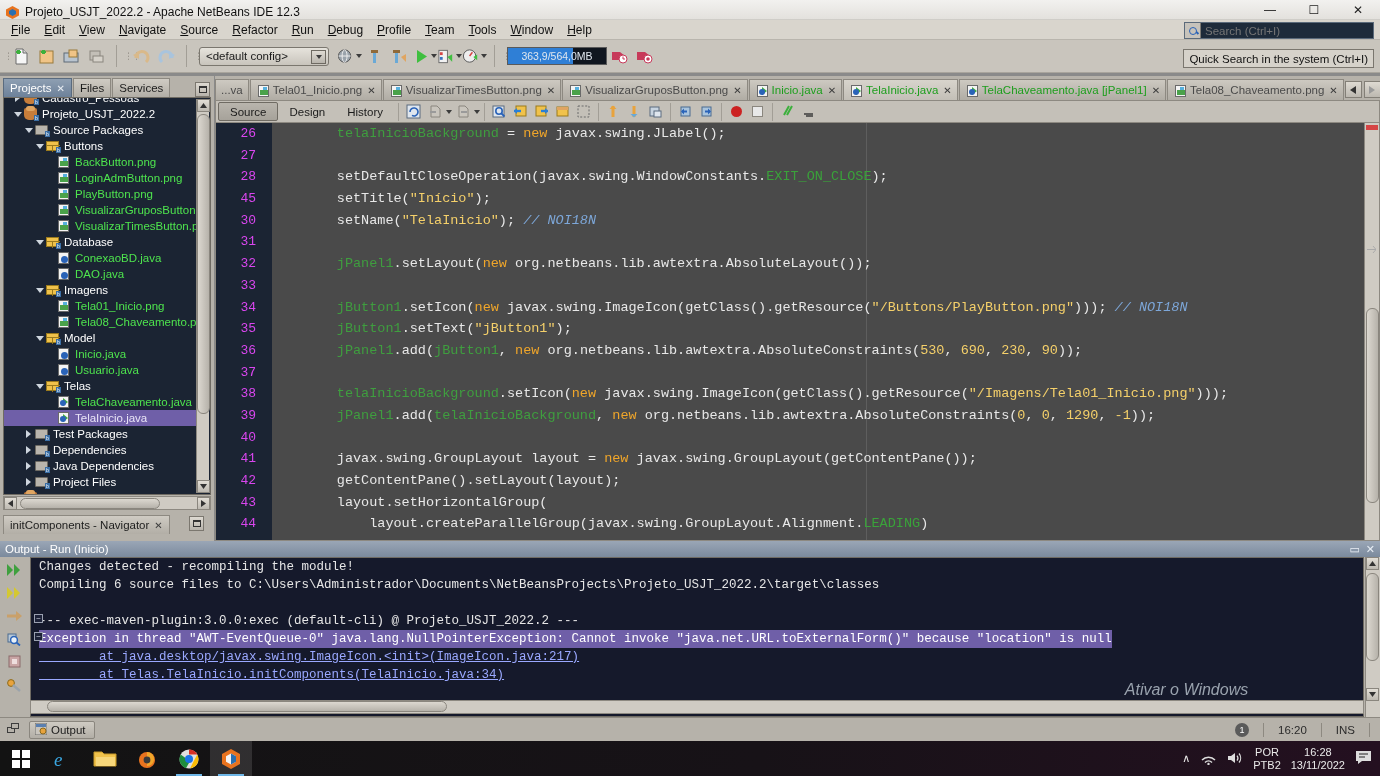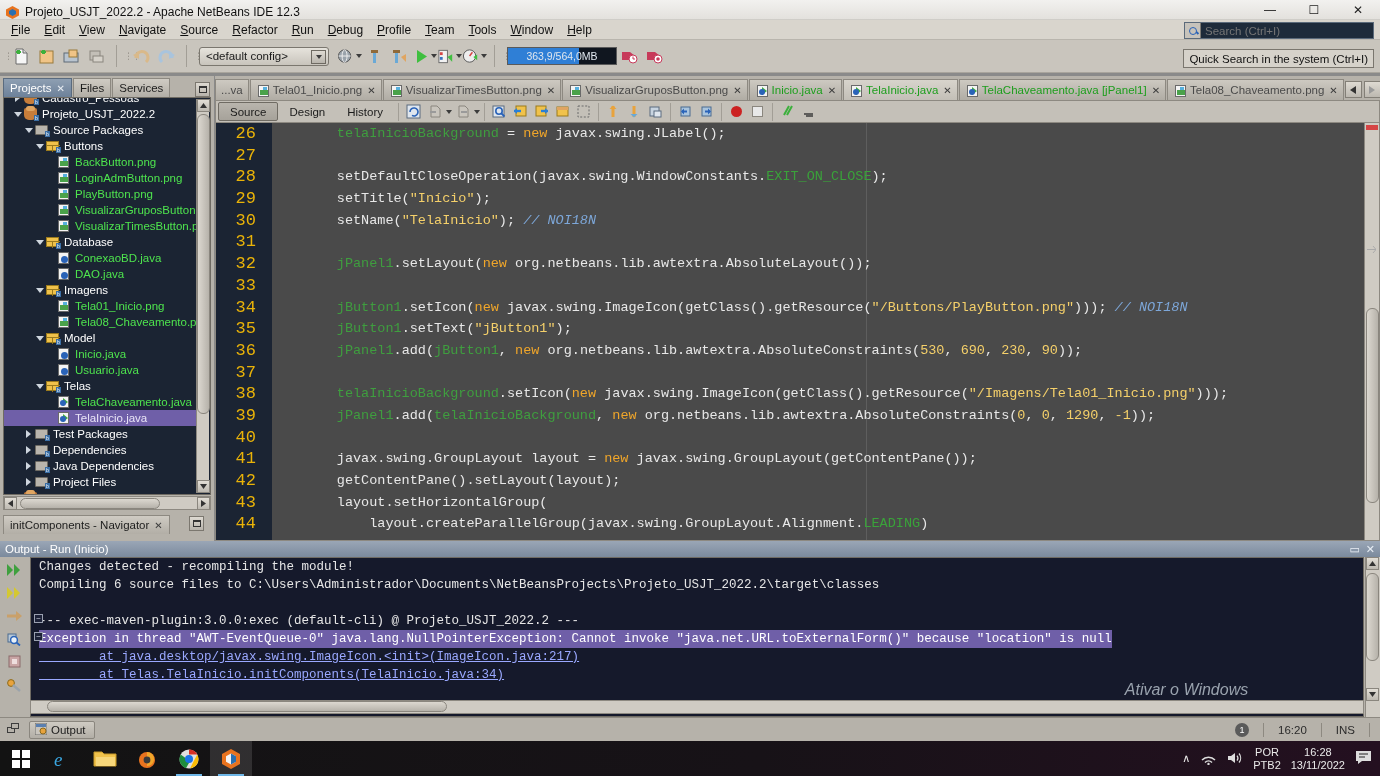--- a/index.html
+++ b/index.html
@@ -79,21 +79,21 @@
     height: 19px; width: 130px; background: linear-gradient(to bottom,#e6e3dc,#c8c4bc);
     border: 1px solid #7b776f; border-radius: 3px; display: flex; align-items: center;
     font-size: 11.5px; color: #1b1b1b; padding-left: 6px; position: relative;
   }
   .cfgcombo .cbtn {
     position: absolute; right: 2px; top: 2px; width: 15px; height: 14px;
     background: linear-gradient(to bottom,#dedad2,#b9b5ad); border: 1px solid #6e6a62;
     display: flex; align-items: center; justify-content: center;
   }
   .memgauge {
-    width: 110px; height: 18px; background: #10161f; border: 1px solid #5a5a5a;
+    width: 100px; height: 18px; background: #10161f; border: 1px solid #5a5a5a;
     position: relative; display:flex; align-items:center; justify-content:center;
   }
   .memgauge .fill { position: absolute; left: 0; top: 0; bottom: 0; width: 66%; background: #2f7fd6; }
   .memgauge .txt { position: relative; font-size: 10.5px; color: #dfe6ee; white-space: nowrap; }
 
   
   .qstip {
     position: absolute; right: 6px; top: 49px; height: 19px;
     background: #d6d2ca; border: 1px solid #7a766e; color: #111; font-size: 11.5px;
     display: flex; align-items: center; padding: 0 5px; z-index: 40;
@@ -213,21 +213,21 @@
   .etsep { width: 1px; height: 18px; background: #a29e96; margin: 0 4px; }
   .etbtn { width: 21px; height: 21px; display: flex; align-items: center; justify-content: center; }
 
   .codearea {
     position: absolute; left: 0; top: 47px; width: 1165px; height: 418px;
     background: #4a4a4a; border: 1px solid #8d8981; border-top: none; overflow: hidden;
   }
   .gutter { position: absolute; left: 0; top: 0; width: 46px; height: 418px; background: #1b2433; }
   .gutter .gl {
     height: 21.7px; line-height: 21.7px; text-align: right; padding-right: 6px;
-    color: #eab308; font-family: "Liberation Mono", monospace; font-size: 17px;
+    color: #d946ef; font-family: "Liberation Mono", monospace; font-size: 13px;
   }
   .gmark { position: absolute; left: 46px; top: 0; width: 10px; height: 418px; background: #1b2433; }
   .codelines {
     position: absolute; left: 56px; top: 0; right: 16px; height: 418px;
     font-family: "Liberation Mono", monospace; font-size: 13.5px; color: #e8e8e8; white-space: pre;
   }
   .cl { height: 21.7px; line-height: 21.7px; }
   .k  { color: #f0a62a; }   
   .s  { color: #f5d06a; }   
   .n  { color: #f5d06a; }   
@@ -961,21 +961,21 @@
             <path d="M3 10h9M5 12h7" stroke="#3c3c3c" stroke-width="1.4"></path>
           </svg>
       </div>
     </div>
 
     <div class="codearea">
       <div class="gutter" id="gutter">
           <div class="gl">26</div>
           <div class="gl">27</div>
           <div class="gl">28</div>
-          <div class="gl">29</div>
+          <div class="gl">45</div>
           <div class="gl">30</div>
           <div class="gl">31</div>
           <div class="gl">32</div>
           <div class="gl">33</div>
           <div class="gl">34</div>
           <div class="gl">35</div>
           <div class="gl">36</div>
           <div class="gl">37</div>
           <div class="gl">38</div>
           <div class="gl">39</div>

